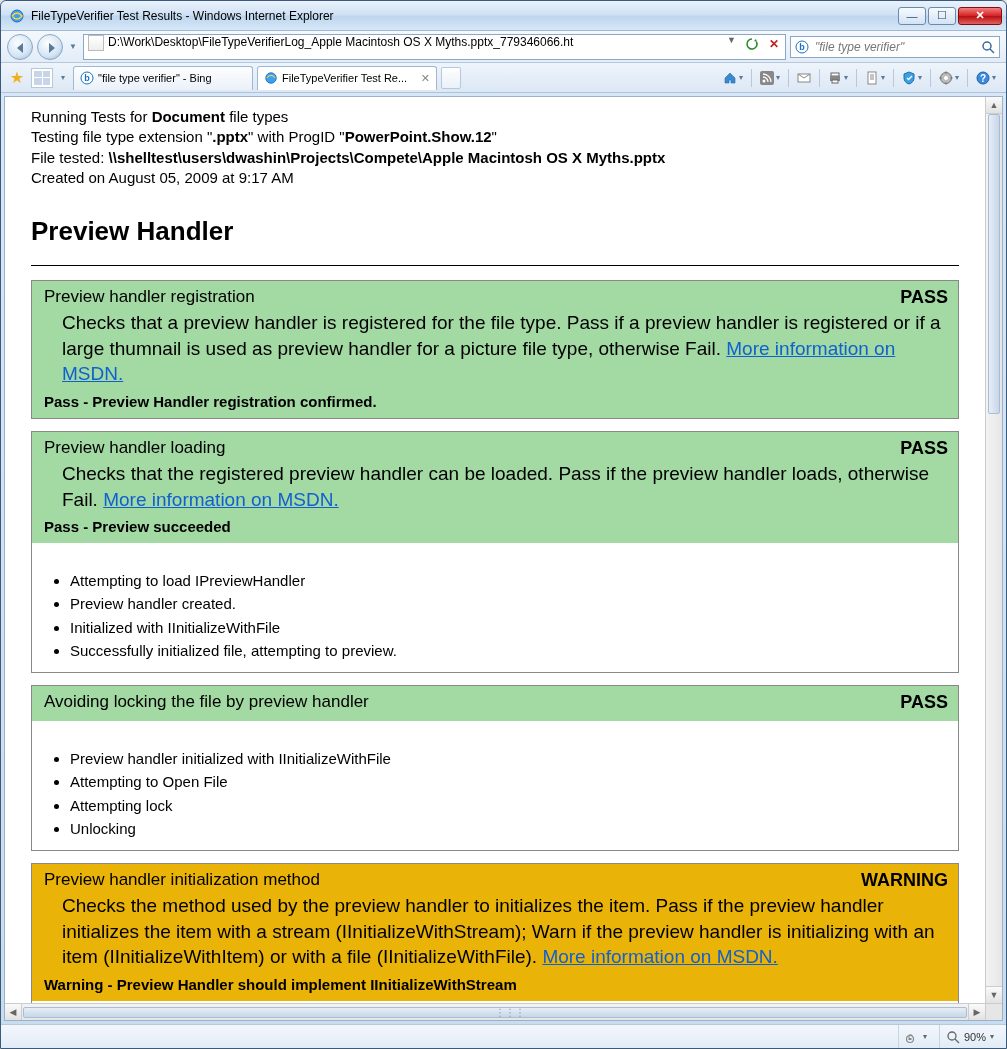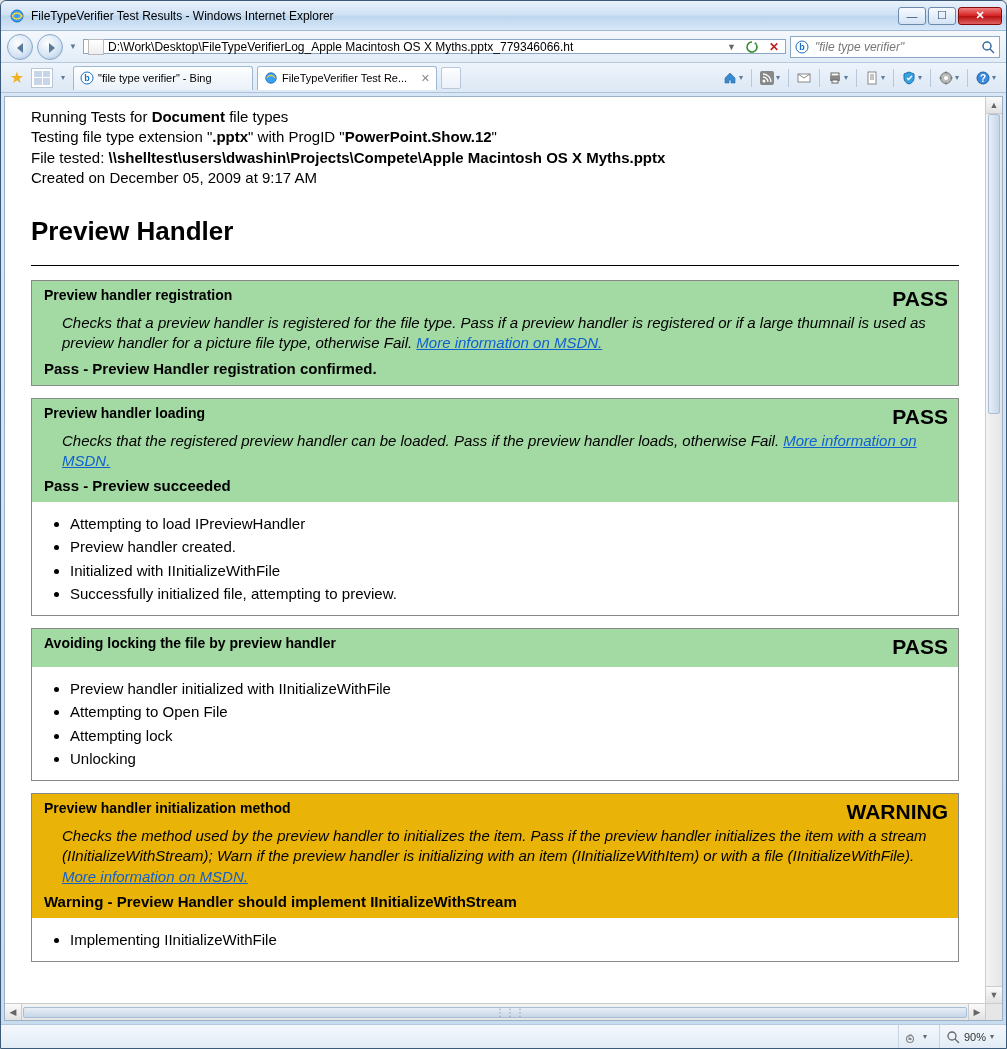--- a/index.html
+++ b/index.html
@@ -53,23 +53,23 @@
   .nav-arrow {
     width:26px;height:26px;border-radius:50%;
     background:radial-gradient(circle at 40% 35%,#fefefe,#d4e4f4 60%,#9ab8d8);
     border:1px solid #8aa8c6; position:relative;
   }
   .nav-arrow::after{content:"";position:absolute;top:8px;left:9px;width:0;height:0;border-top:5px solid transparent;border-bottom:5px solid transparent;}
   .nav-arrow.back::after{border-right:6px solid #5a7a9a;}
   .nav-arrow.fwd::after{border-left:6px solid #5a7a9a;left:11px;}
   .dd-tiny{width:12px;height:26px;display:flex;align-items:center;justify-content:center;color:#5a7a9a;font-size:8px;}
   .addr {
-    flex:1; height:15px;
+    flex:1; height:26px;
     border:1px solid #8aa8c6; background:#fff;
-    display:flex;align-items:center; padding:0 2px 0 4px; gap:4px;
+    display:flex;padding:0 2px 0 4px; gap:4px;
     font-size:12px;
   }
   .addr .doc-icon{width:16px;height:16px;background:linear-gradient(#fff,#eee);border:1px solid #bbb;}
   .addr .path{flex:1;white-space:nowrap;overflow:hidden;}
   .addr .dd{font-size:9px;color:#666;padding:0 3px;}
   .addr .refresh{width:18px;height:18px;display:flex;align-items:center;justify-content:center;color:#2a7a2a;}
   .addr .stop{width:18px;height:18px;display:flex;align-items:center;justify-content:center;color:#c02020;font-weight:bold;}
   .searchbox{
     width:210px;height:22px;border:1px solid #8aa8c6;background:#fff;
     display:flex;align-items:center;padding:0 4px;gap:4px;margin-right:6px;
@@ -144,26 +144,26 @@
   
   h1.logtitle{font-size:30px;font-weight:bold;text-align:center;margin:6px 0 28px 0;}
   .meta{font-size:15px;line-height:1.35;margin-bottom:28px;}
   .meta b{font-weight:bold;}
   h2.section{font-size:26px;font-weight:bold;border-bottom:1px solid #000;padding-bottom:18px;margin:0 0 14px 0;}
   .testbox{border:1px solid #888;margin-bottom:12px;}
   .thead{padding:6px 10px 8px 12px;}
   .thead.pass{background:#a3d9a3;}
   .thead.warn{background:#eab308;}
   .thead-row{display:flex;align-items:flex-start;}
-  .tname{font-size:14px;font-weight:bold;flex:1;}
-  .tstatus{font-size:21px;font-weight:bold;margin-left:12px;text-align:center;}
-  .tdesc{font-size:15px;font-style:italic;padding:2px 6px 2px 18px;line-height:1.35;}
+  .tname{font-size:17px;font-weight:normal;flex:1;}
+  .tstatus{font-size:18px;font-weight:bold;margin-left:12px;text-align:center;}
+  .tdesc{font-size:19px;padding:2px 6px 2px 18px;line-height:1.35;}
   .tdesc a{color:#1060d0;text-decoration:underline;}
   .tresult{font-size:15px;font-weight:bold;margin-top:4px;}
-  .tdetails{padding:6px 10px 6px 18px;}
+  .tdetails{padding:6px 10px 6px 18px;margin-top:16px;}
   .tdetails ul{margin:4px 0 4px 20px;padding:0;}
   .tdetails li{font-size:15px;line-height:1.55;}
 
   
   .statusbar{
     height:24px;
     background:linear-gradient(to bottom,#f3f7fc,#e2ecf6);
     border-top:1px solid #b8c8da;
     display:flex;align-items:center;
     font-size:11px;color:#333;
@@ -342,21 +342,21 @@
       <div class="meta">
         <div>
           <span>Running Tests for </span><b>Document</b><span> file types</span>
         </div>
         <div>
           <span>Testing file type extension "</span><b>.pptx</b><span>" with ProgID "</span><b>PowerPoint.Show.12</b><span>"</span>
         </div>
         <div>
           <span>File tested: </span><b>\\shelltest\users\dwashin\Projects\Compete\Apple Macintosh OS X Myths.pptx</b>
         </div>
-        <div>Created on December 05, 2009 at 9:17 AM</div>
+        <div>Created on August 05, 2009 at 9:17 AM</div>
       </div>
 
       <h2 class="section">Preview Handler</h2>
 
       <div id="tests">
           <div class="testbox">
             <div class="thead pass">
               <div class="thead-row">
                 <div class="tname">Preview handler registration</div>
                 <div class="tstatus">PASS</div>

